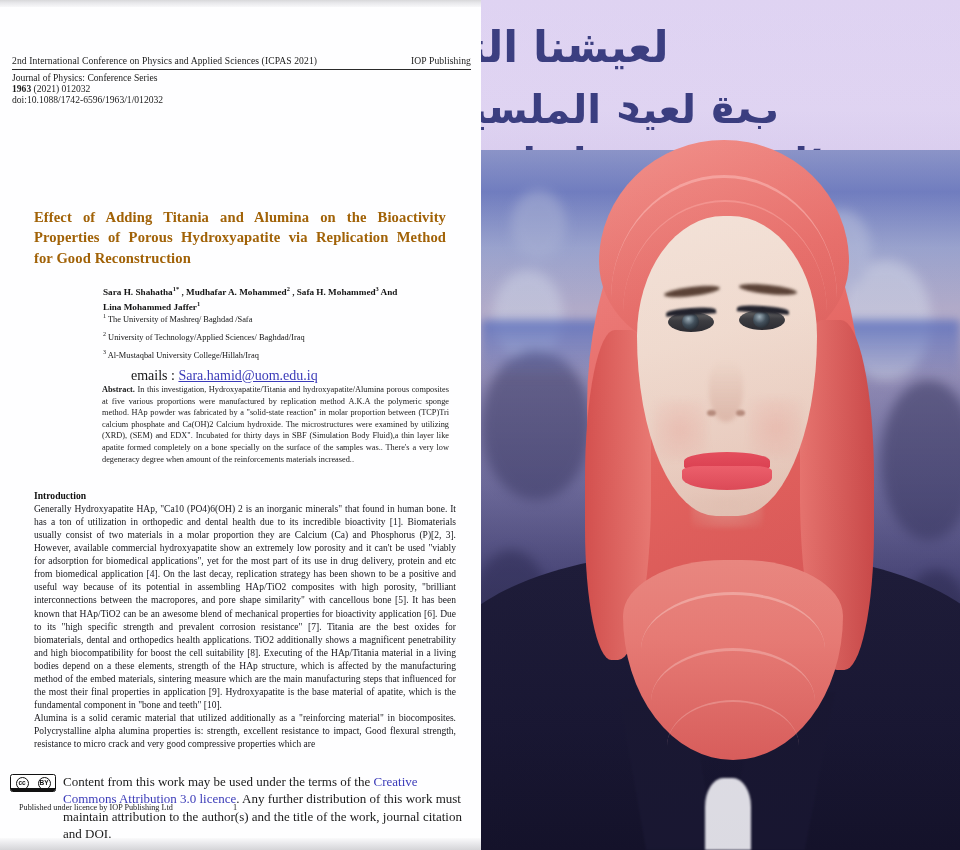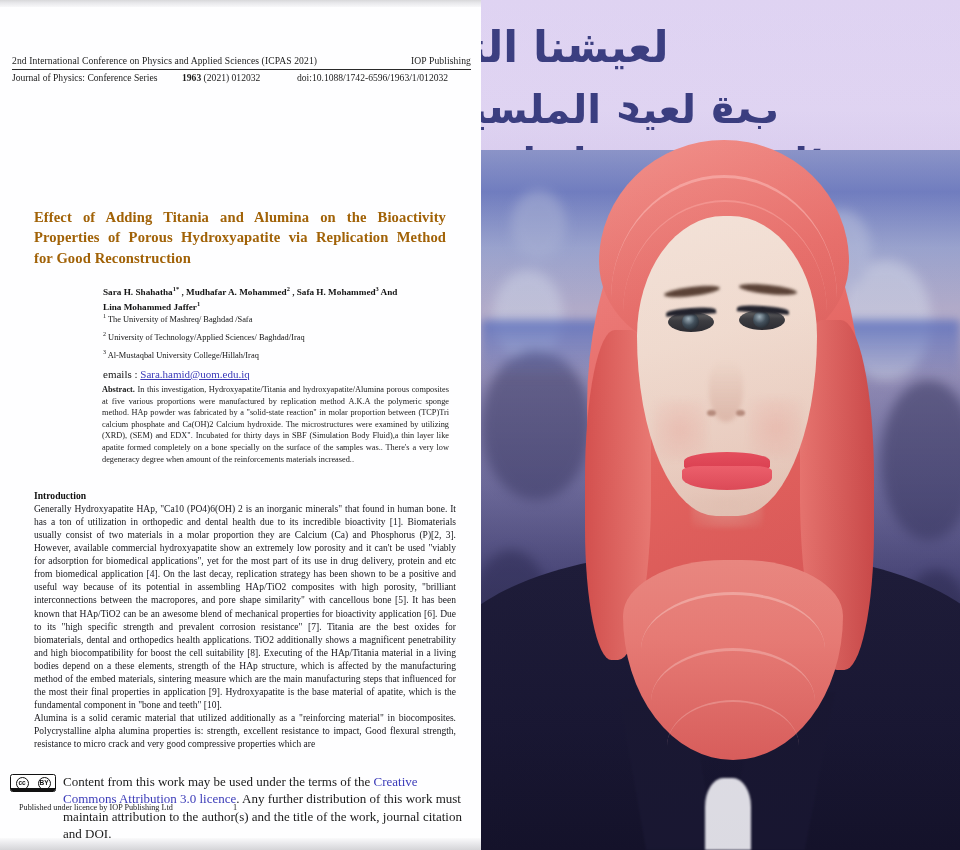--- a/index.html
+++ b/index.html
@@ -36,21 +36,21 @@
   .runhead{position:absolute;left:12px;top:48px;width:459px;}
   .runhead-row{
     display:flex;justify-content:space-between;align-items:baseline;
     font-size:9.6px;color:#1b1b1b;letter-spacing:.1px;
   }
   .runhead-rule{
     height:1px;background:#2a2a2a;margin:2.5px 0 2.5px 0;width:100%;
   }
   .vol{font-weight:bold;}
   .runhead-row2{
-    display:flex;align-items:baseline;font-size:9.6px;color:#1b1b1b;
+    display:flex;align-items:baseline;font-size:9.6px;color:#1b1b1b;flex-direction:column;
   }
   .runhead-row2 .left{width:170px;}
   .runhead-row2 .mid{width:115px;}
   .runhead-row2 .doi{}
 
   
   .title{
     position:absolute;left:34px;top:200px;width:412px;
     font-size:14.6px;font-weight:bold;line-height:1.40;
     color:#a16207;text-align:justify;text-align-last:left;
@@ -64,21 +64,21 @@
   
   .authors{
     position:absolute;left:103px;top:277px;width:345px;
     font-size:9.2px;font-weight:bold;line-height:1.45;color:#141414;
   }
   .authors sup{font-size:6.4px;font-weight:bold;vertical-align:super;}
 
   .affils{position:absolute;left:103px;top:306px;width:345px;}
   .affil{font-size:8.4px;line-height:1.3;color:#141414;margin-bottom:5.5px;}
   .affil sup{font-size:6px;vertical-align:super;}
-  .emails{font-size:11px;color:#141414;margin-top:1px;}
+  .emails{font-size:14px;color:#141414;margin-top:1px;margin-left:28px;}
   .emails a{color:#3a3ab8;text-decoration:underline;}
 
   
   .abstract{
     position:absolute;left:102px;top:377px;width:347px;
     font-size:8.3px;line-height:1.40;color:#1a1a1a;
     text-align:justify;
   }
   .abstract b{font-weight:bold;}
 

